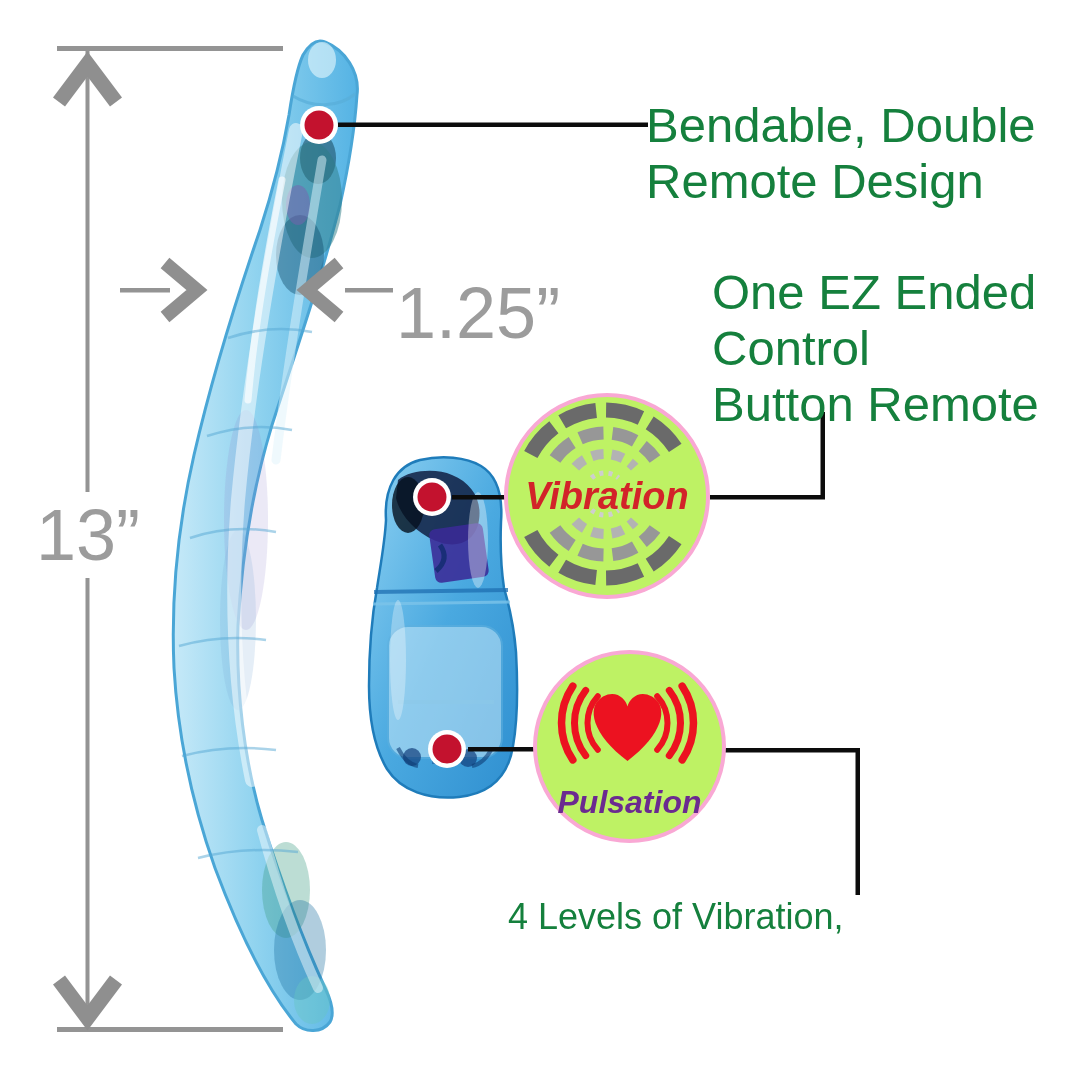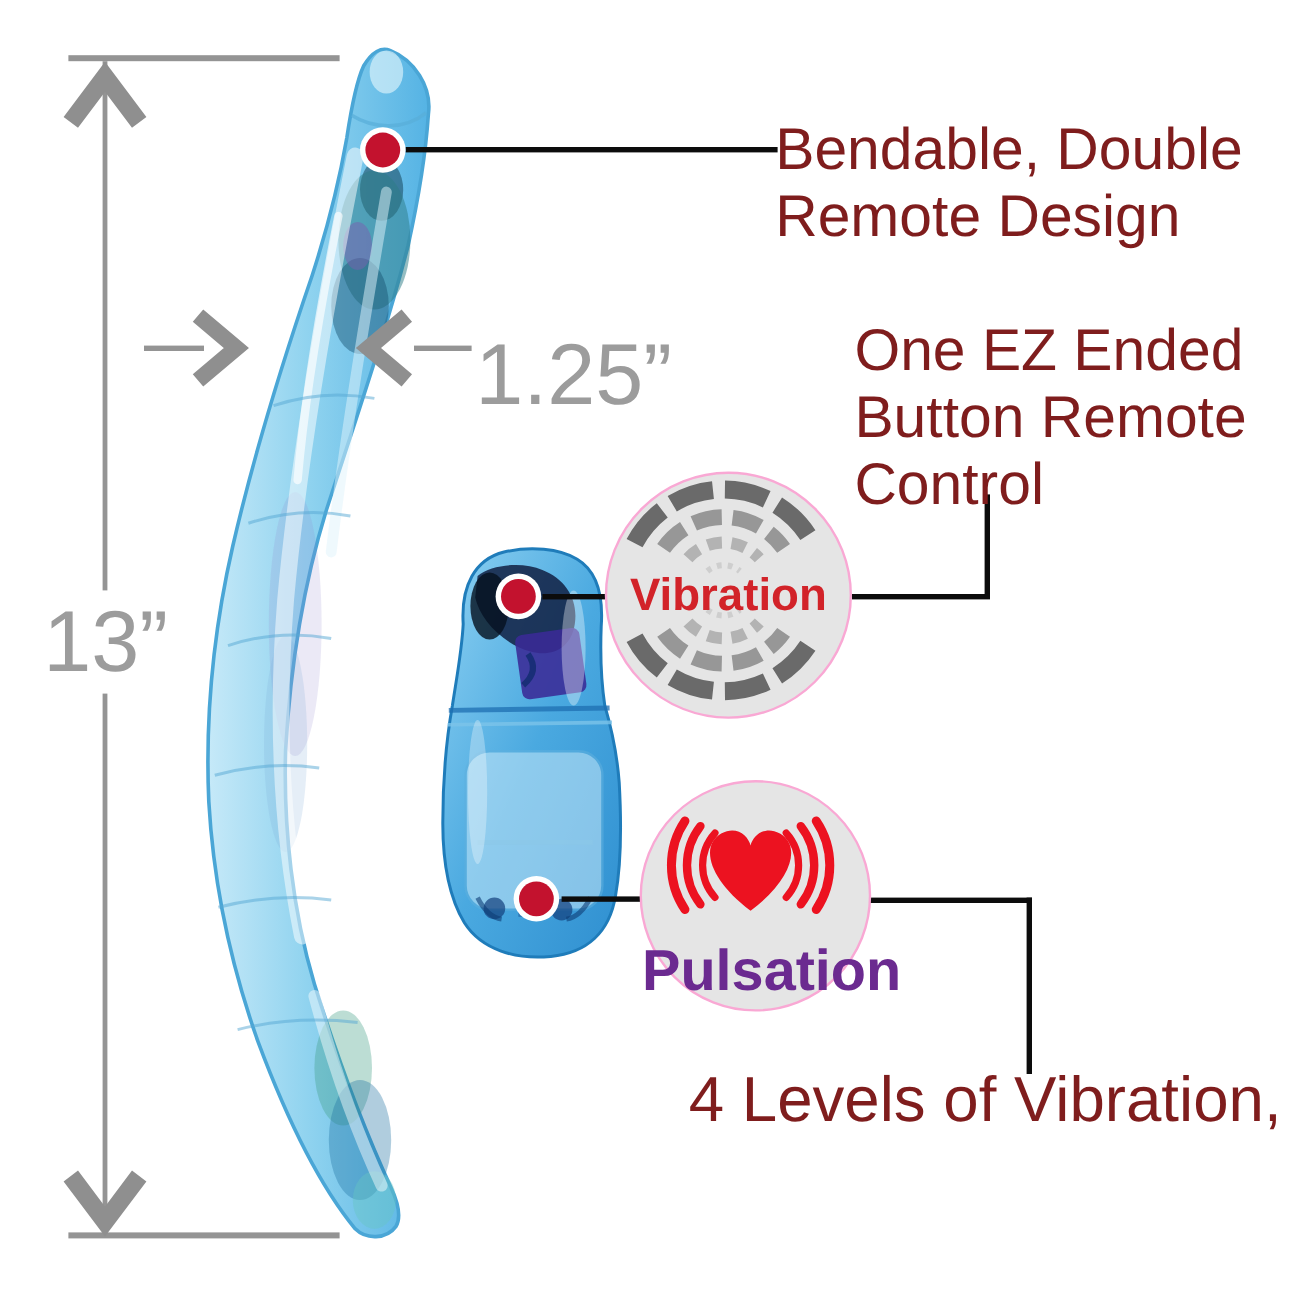--- a/index.html
+++ b/index.html
@@ -1,29 +1,29 @@
 <!DOCTYPE html>
 <html><head>
 <meta charset="utf-8">
 <style>
   html,body{margin:0;padding:0;background:#ffffff;}
   #canvas{position:relative;width:1080px;height:1080px;background:#ffffff;overflow:hidden;
           font-family:"Liberation Sans",sans-serif;}
   #scene-svg{position:absolute;left:0;top:0;width:1080px;height:1080px;}
-  .callout-text{position:absolute;color:#7f1d1d;font-size:49px;line-height:56px;font-weight:400;white-space:nowrap;}
+  .callout-text{position:absolute;color:#15803d;font-size:49px;line-height:56px;font-weight:400;white-space:nowrap;}
   .measure-label{position:absolute;color:#9c9c9c;font-size:72px;line-height:80px;white-space:nowrap;}
-  .badge{position:absolute;border-radius:50%;background:#e5e5e5;border:2px solid #f9a8d4;box-sizing:border-box;}
+  .badge{position:absolute;border-radius:50%;background:#bef264;border:4px solid #f9a8d4;box-sizing:border-box;font-style:italic;}
   .badge svg{position:absolute;left:0;top:0;}
   #vibration-badge{left:504px;top:393px;width:206px;height:206px;}
   #pulsation-badge{left:533px;top:650px;width:193px;height:193px;}
   .badge-label{position:absolute;left:0;width:100%;text-align:center;font-weight:bold;}
   #vibration-label{top:0;height:100%;display:flex;align-items:center;justify-content:center;
                    font-size:38px;color:#d22329;}
-  #pulsation-label{top:130px;font-size:48px;color:#6b2a90;}
-  #levels-callout{text-align:right;width:560px;font-size:53px;}
+  #pulsation-label{top:130px;font-size:32px;color:#6b2a90;}
+  #levels-callout{text-align:left;width:560px;font-size:36px;}
 </style>
 </head>
 <body>
 
 <div id="canvas">
 
   <svg id="scene-svg" viewBox="0 0 1080 1080">
     <defs>
       <linearGradient id="jelly" x1="0" y1="0" x2="1" y2="0">
         <stop offset="0" stop-color="#c6e9f8"></stop>
@@ -200,22 +200,22 @@
     <div class="badge-label" id="pulsation-label">Pulsation</div>
   </div>
 
   <div class="callout-text" style="left:646px;top:97px;">
     <div>Bendable, Double</div>
     <div>Remote Design</div>
   </div>
 
   <div class="callout-text" style="left:712px;top:264px;">
     <div>One EZ Ended</div>
+    <div>Control</div>
     <div>Button Remote</div>
-    <div>Control</div>
   </div>
 
   <div class="callout-text" id="levels-callout" style="left:508px;top:889px;">
     <div>4 Levels of Vibration,</div>
   </div>
 
   <div class="measure-label" style="left:36px;top:495px;">13”</div>
   <div class="measure-label" style="left:396px;top:253px;margin-top:20px;">1.25”</div>
 
 </div>

